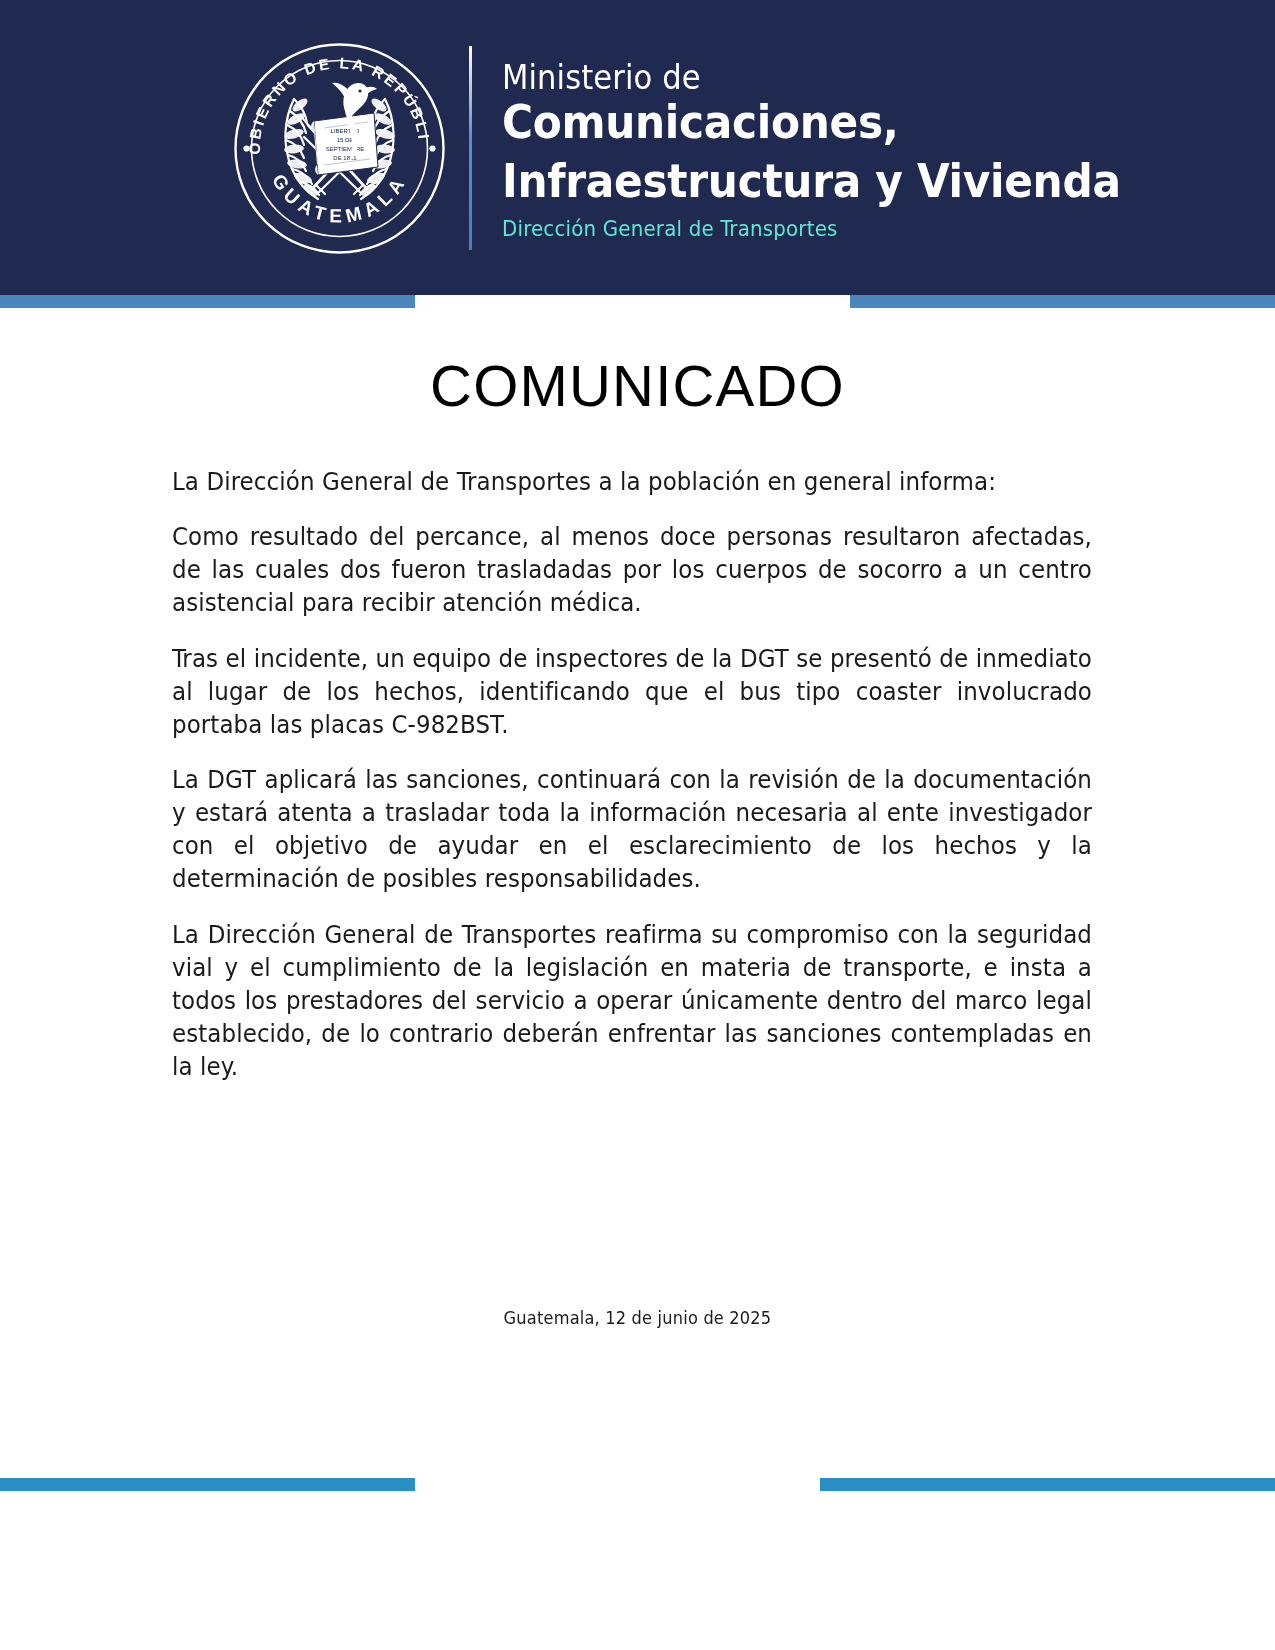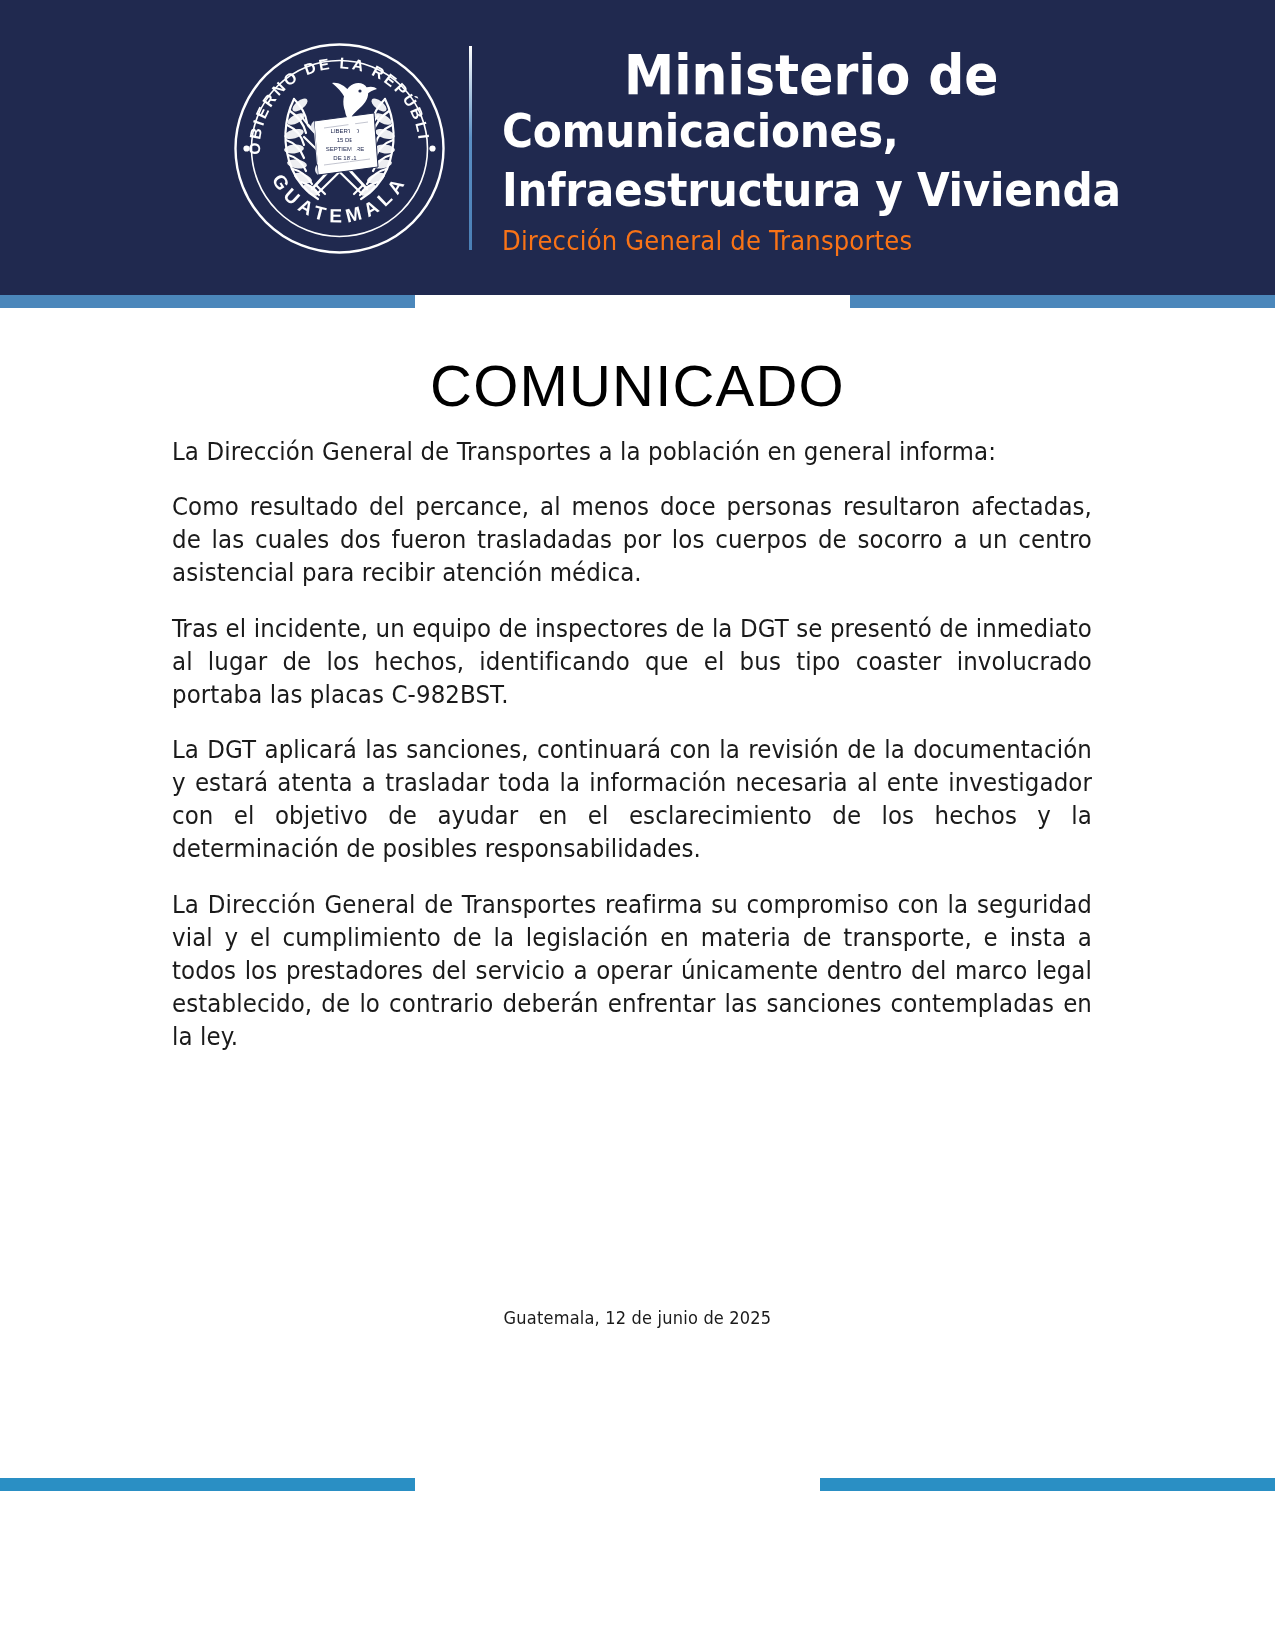--- a/index.html
+++ b/index.html
@@ -52,41 +52,40 @@
     flex: 0 0 3px;
   }
 
   
   .wordmark {
     color: #ffffff;
     line-height: 1;
     padding-top: 4px;
   }
   .wm-line1 {
-    font-size: 56px;
-    font-weight: 700;
+    font-size: 34px;
+    font-weight: 400;
     letter-spacing: 0.1px;
     margin-bottom: 4px;
     white-space: nowrap;
-    text-align: center;
   }
   .wm-line2, .wm-line3 {
     font-size: 47px;
     font-weight: 700;
     letter-spacing: -0.3px;
     white-space: nowrap;
     margin-bottom: 12px;
   }
   .wm-line3 { margin-bottom: 14px; }
   .wm-line4 {
-    font-size: 27px;
+    font-size: 22px;
     font-weight: 400;
     letter-spacing: 0.2px;
     white-space: nowrap;
-    color: #f97316;
+    color: #5eead4;
   }
 
   
   .accent-bar-top {
     position: absolute;
     left: 0;
     top: 295px;
     width: 1275px;
     height: 13px;
     display: flex;
@@ -105,21 +104,21 @@
     font-size: 58px;
     letter-spacing: 1.2px;
     color: #000000;
     font-weight: 400;
     font-family: "Liberation Sans", sans-serif;
   }
 
   .content {
     position: absolute;
     left: 172px;
-    top: 435px;
+    top: 465px;
     width: 920px;
   }
   .para {
     font-size: 25.5px;
     line-height: 1.30;
     color: #1a1a1a;
     text-align: justify;
     margin: 0 0 22px 0;
     letter-spacing: 0.1px;
   }

